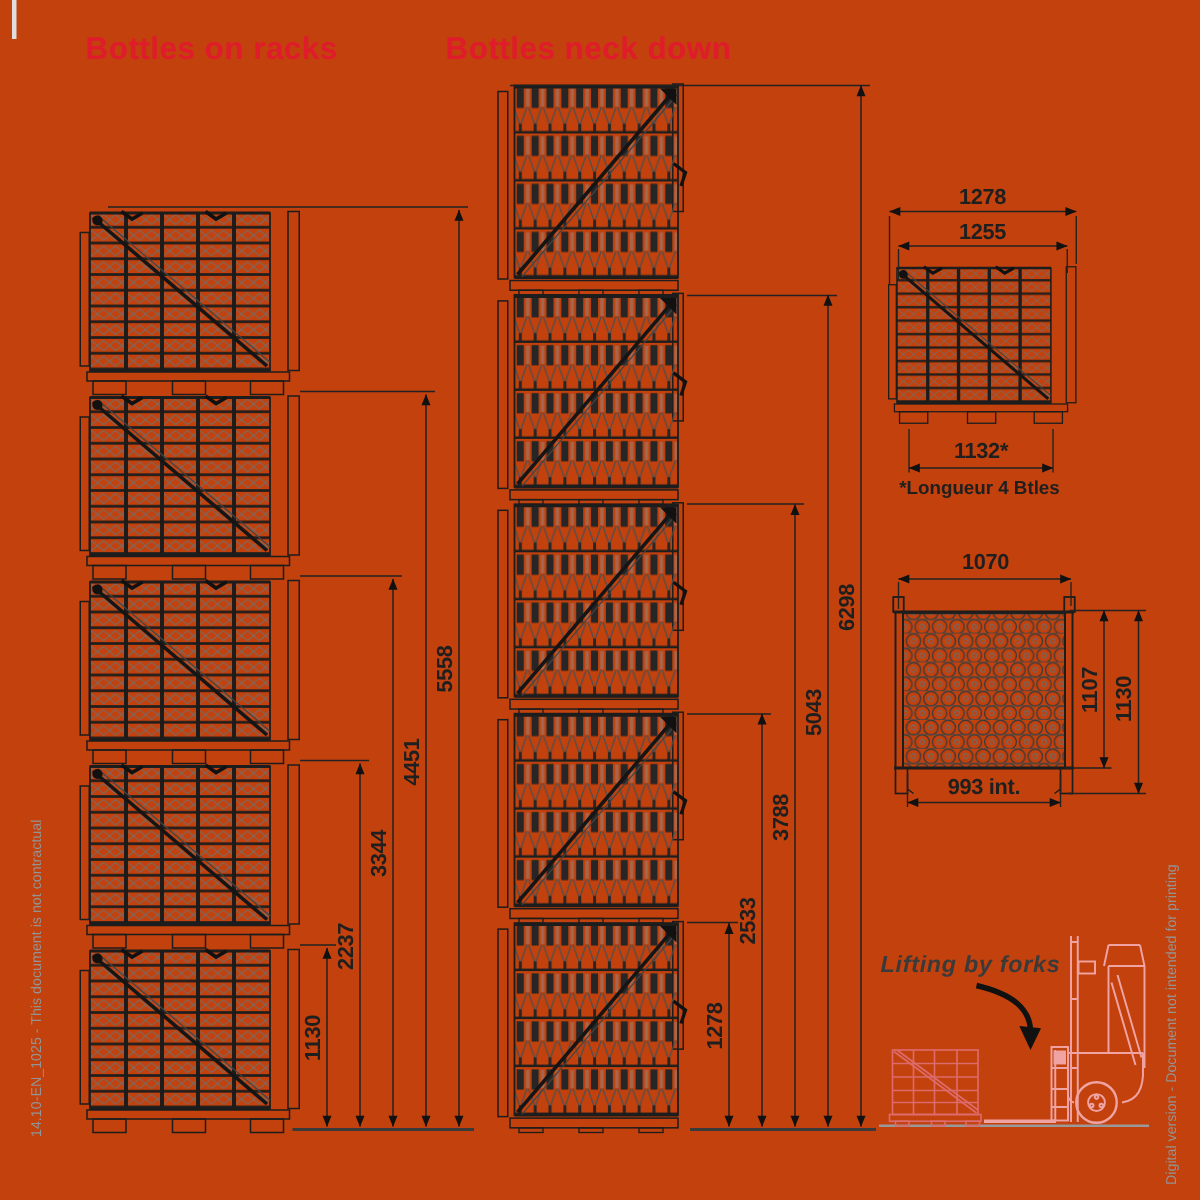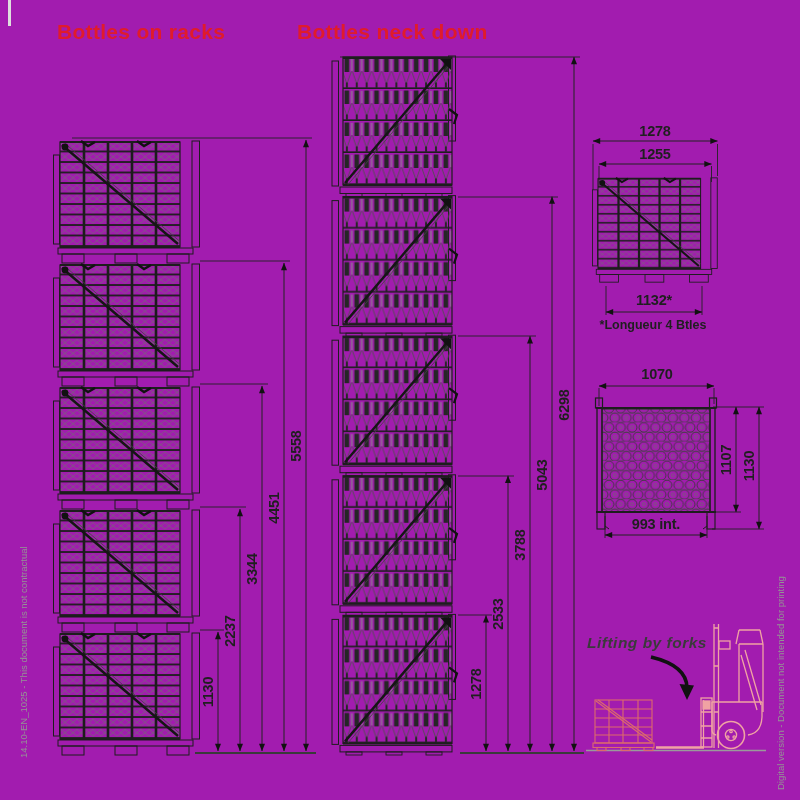--- a/index.html
+++ b/index.html
@@ -1,16 +1,16 @@
 <!DOCTYPE html>
 <html><head>
 <meta charset="utf-8">
 <style>
   html,body{margin:0;padding:0;background:#ffffff;}
-  .stage{position:relative;width:800px;height:800px;background:#a21caf;overflow:hidden;text-align:center;}
+  .stage{position:relative;width:800px;height:800px;background:#c2410c;overflow:hidden;text-align:center;}
   svg{position:absolute;left:0;top:0;}
   text{font-family:"Liberation Sans",sans-serif;}
   .t-title{font-size:21px;font-weight:700;fill:#e01b2b;letter-spacing:.3px;}
   .t-dim{font-size:14.5px;font-weight:600;fill:#1f1f1f;letter-spacing:-.2px;}
   .t-note{font-size:12.5px;font-weight:600;fill:#1f1f1f;}
   .t-lift{font-size:15.5px;font-weight:600;font-style:italic;fill:#3a3a3a;letter-spacing:.5px;}
   .t-margin{font-size:9.5px;font-weight:400;fill:#949494;}
   .ln{stroke:#1d1d1d;fill:none;}
   .dim{stroke:#222;stroke-width:1;fill:none;}
   .ext{stroke:#222;stroke-width:0.9;fill:none;}

